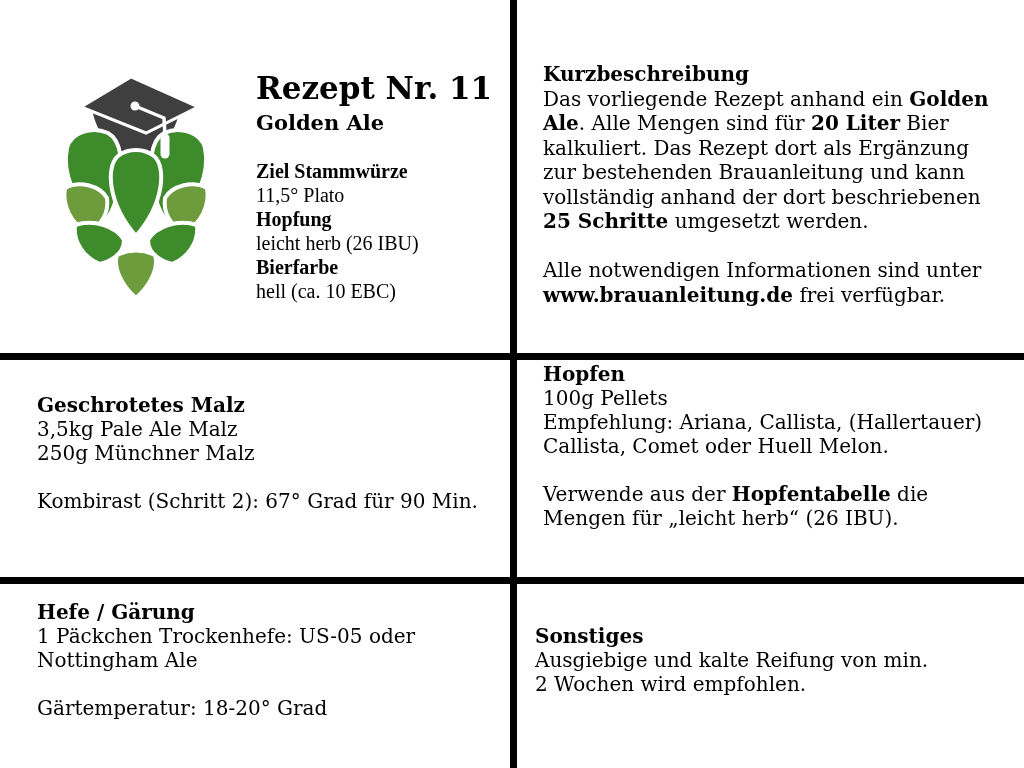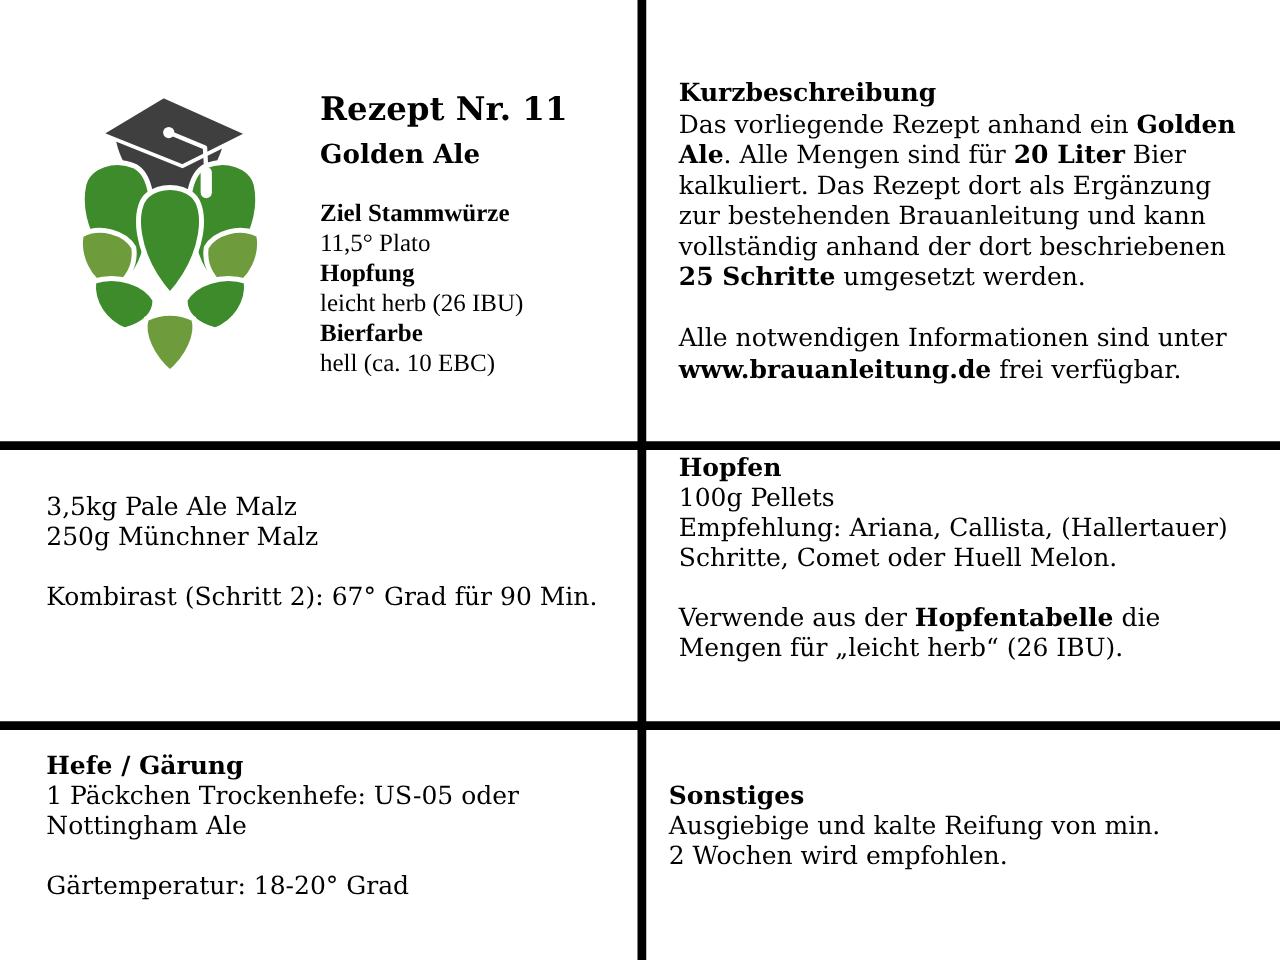--- a/index.html
+++ b/index.html
@@ -6,21 +6,21 @@
   body {
     width:1024px; height:768px; position:relative; overflow:hidden;
     background:#ffffff; color:#000000;
     font-family:"DejaVu Serif","Liberation Serif",serif;
   }
   .abs { position:absolute; }
   .gridline { position:absolute; background:#000000; }
   .txt { position:absolute; font-size:20px; line-height:24px; }
   .txt .tline { white-space:nowrap; }
   .lh245 { line-height:24.5px; }
-  h1.title { margin:0; font-size:26px; line-height:34px; font-weight:bold; white-space:nowrap; }
+  h1.title { margin:0; font-size:31px; line-height:34px; font-weight:bold; white-space:nowrap; }
   .subtitle { margin:5px 0 0 0; font-size:21px; line-height:26px; font-weight:bold; white-space:nowrap; }
   b { font-weight:bold; }
 </style>
 </head>
 <body>
 
 <div class="gridline" style="left:510px; top:0; width:7px; height:768px;"></div>
 <div class="gridline" style="left:0; top:353px; width:1024px; height:7px;"></div>
 <div class="gridline" style="left:0; top:577px; width:1024px; height:7px;"></div>
 
@@ -71,31 +71,32 @@
     <div class="tline"><span>kalkuliert. Das Rezept dort als Ergänzung</span></div>
     <div class="tline"><span>zur bestehenden Brauanleitung und kann</span></div>
     <div class="tline"><span>vollständig anhand der dort beschriebenen</span></div>
     <div class="tline"><b>25 Schritte</b><span> umgesetzt werden.</span></div>
     <div class="tline">&nbsp;</div>
     <div class="tline"><span>Alle notwendigen Informationen sind unter</span></div>
     <div class="tline"><b>www.brauanleitung.de</b><span> frei verfügbar.</span></div>
   </div>
 
 <div class="txt" style="left:37px; top:393px;">
+    <div class="tline"><b>Geschrotetes Malz</b></div>
     <div class="tline"><span>3,5kg Pale Ale Malz</span></div>
     <div class="tline"><span>250g Münchner Malz</span></div>
     <div class="tline">&nbsp;</div>
     <div class="tline"><span>Kombirast (Schritt 2): 67° Grad für 90 Min.</span></div>
   </div>
 
 <div class="txt" style="left:543px; top:362px;">
     <div class="tline"><b>Hopfen</b></div>
     <div class="tline"><span>100g Pellets</span></div>
     <div class="tline"><span>Empfehlung: Ariana, Callista, (Hallertauer)</span></div>
-    <div class="tline"><span>Schritte, Comet oder Huell Melon.</span></div>
+    <div class="tline"><span>Callista, Comet oder Huell Melon.</span></div>
     <div class="tline">&nbsp;</div>
     <div class="tline"><span>Verwende aus der </span><b>Hopfentabelle</b><span> die</span></div>
     <div class="tline"><span>Mengen für „leicht herb“ (26 IBU).</span></div>
   </div>
 
 <div class="txt" style="left:37px; top:600px;">
     <div class="tline"><b>Hefe / Gärung</b></div>
     <div class="tline"><span>1 Päckchen Trockenhefe: US-05 oder</span></div>
     <div class="tline"><span>Nottingham Ale</span></div>
     <div class="tline">&nbsp;</div>

